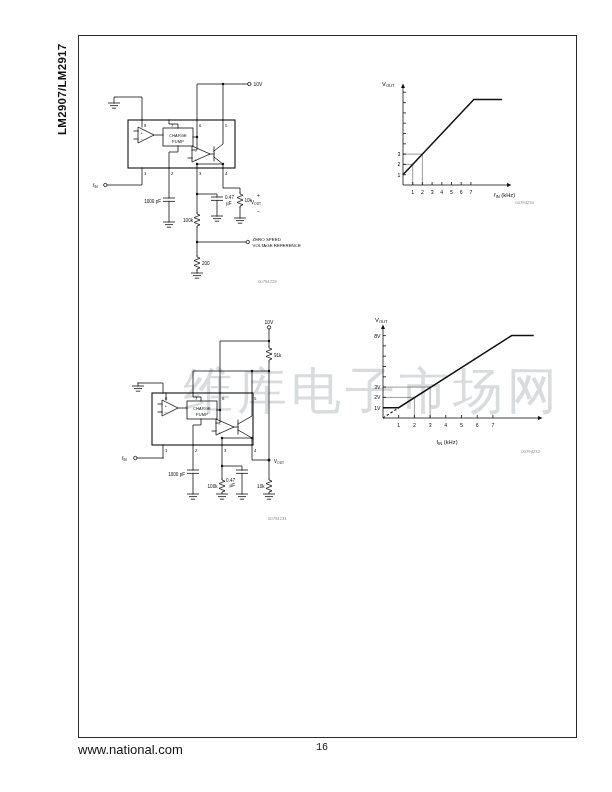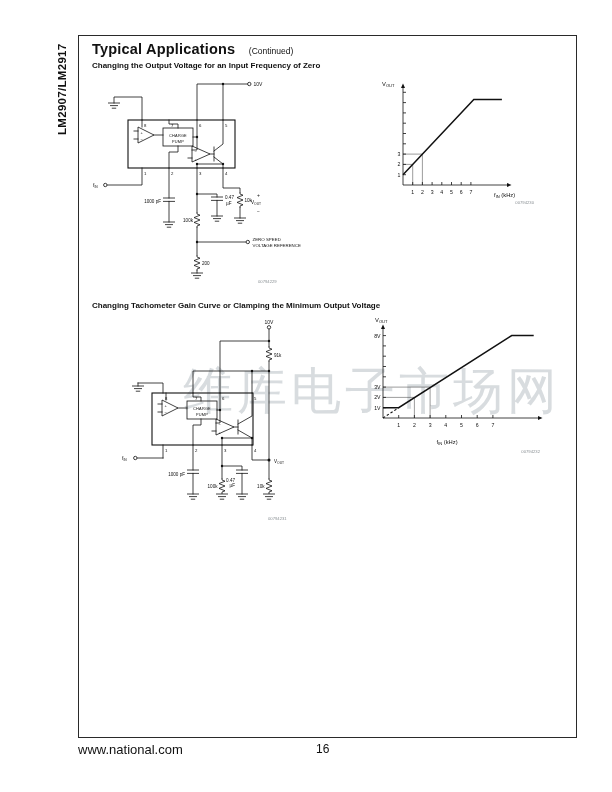--- a/index.html
+++ b/index.html
@@ -10,21 +10,21 @@
   .sidebar-label{position:absolute;left:56px;top:135px;transform:rotate(-90deg);
         transform-origin:top left;font-weight:bold;font-size:11.5px;letter-spacing:.3px;white-space:nowrap;}
   .watermark{position:absolute;left:183px;top:358px;font-size:50px;letter-spacing:4px;
         color:#b9c0c5;opacity:.55;white-space:nowrap;z-index:0;font-family:"DejaVu Sans",sans-serif;}
   .hdr{position:absolute;left:92px;top:40px;white-space:nowrap;z-index:2;}
   .hdr .title{font-weight:bold;font-size:14.5px;letter-spacing:.2px;}
   .hdr .cont{font-size:8.5px;margin-left:9px;}
   .sec-heading{position:absolute;font-weight:bold;font-size:8px;white-space:nowrap;z-index:2;}
   #sec1{left:92px;top:61px;} #sec2{left:92px;top:301px;}
   .footer-left{position:absolute;left:78px;top:742px;font-size:13px;}
-  .footer-page{position:absolute;left:316px;top:742px;font-size:12px;}
+  .footer-page{position:absolute;left:316px;top:742px;font-size:10px;font-family:Liberation Mono, monospace;}
   svg{position:absolute;overflow:visible;z-index:1;}
   svg text{font-family:"Liberation Sans",sans-serif;fill:#111;stroke:none;}
   .w{stroke:#111;stroke-width:.8;fill:none;stroke-linecap:square;}
   .box{stroke:#111;stroke-width:1.1;fill:none;}
   .tri{stroke:#111;stroke-width:.8;fill:none;}
   .dot{fill:#111;stroke:none;}
   .term{fill:#fff;stroke:#111;stroke-width:.8;}
   .t5{font-size:5px;} .t46{font-size:4.6px;} .t44{font-size:4.4px;}
   .t43{font-size:4.3px;} .t4{font-size:4px;} .cpt{font-size:3.9px;letter-spacing:.2px;}
   .sub{font-size:3.3px;} .fid{font-size:4.2px;fill:#8a9094;}
@@ -37,27 +37,21 @@
 </style>
 </head>
 <body>
 
 <div class="page">
 
   <div class="sidebar-label">LM2907/LM2917</div>
   <div class="page-border"></div>
   <div class="watermark">维库电子市场网</div>
 
-  <div class="hdr">
-    <span class="title">Typical Applications</span>
-    <span class="cont">(Continued)</span>
-  </div>
-
-  <div class="sec-heading" id="sec1">Changing the Output Voltage for an Input Frequency of Zero</div>
-  <div class="sec-heading" id="sec2">Changing Tachometer Gain Curve or Clamping the Minimum Output Voltage</div>
+
 
   <svg style="left:90px;top:76px;" width="225" height="215" viewBox="0 0 225 215">
     <defs>
       <g id="gnd" stroke="#111" stroke-width=".8" fill="none">
         <line x1="-6" y1="0" x2="6" y2="0"></line>
           <line x1="-4" y1="2.6" x2="4" y2="2.6"></line>
           <line x1="-2.2" y1="5.2" x2="2.2" y2="5.2"></line>
       </g>
       <path id="resv" stroke="#111" stroke-width=".8" fill="none" d="M0,0 L0,2 L3,3.2 L-3,5.6 L3,8 L-3,10.4 L3,12.8 L0,14 L0,16"></path>
       <g id="capv" stroke="#111" stroke-width=".8" fill="none">

